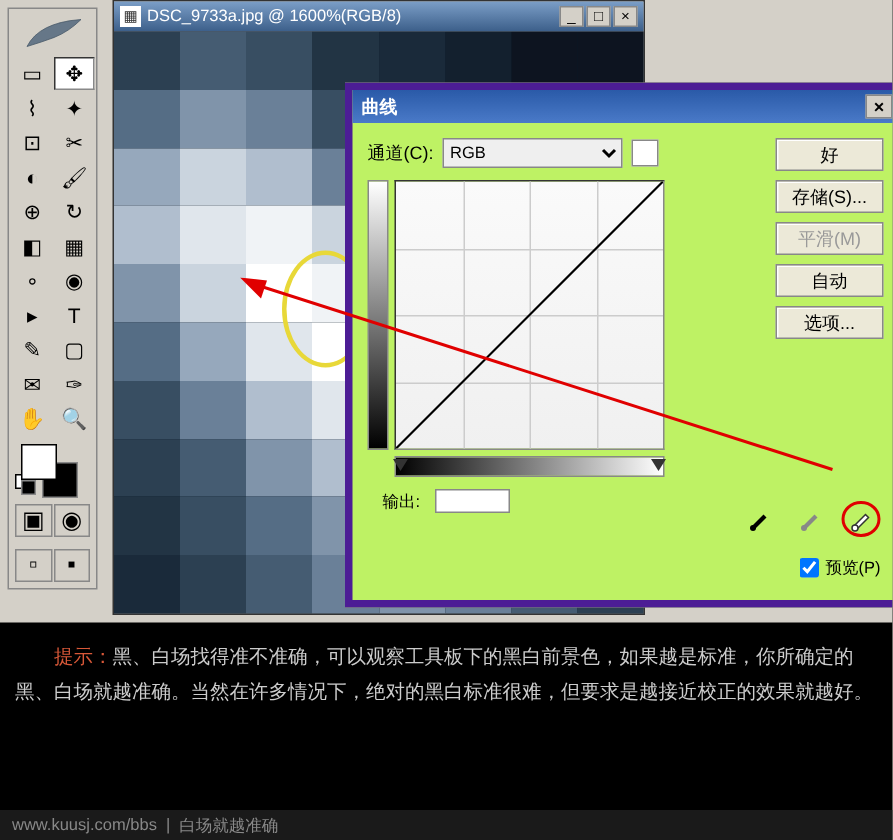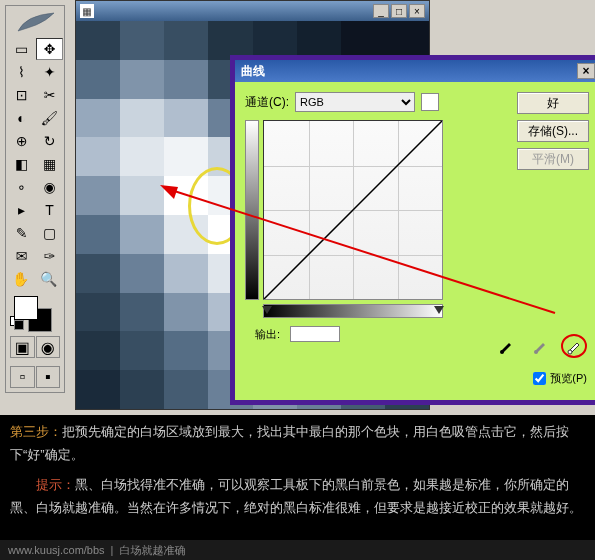--- a/index.html
+++ b/index.html
@@ -106,20 +106,21 @@
     </div>
     <div class="mode-btns">
       <div class="mode-btn">▫</div>
       <div class="mode-btn">▪</div>
     </div>
   </div>
 
   <div class="doc-window">
     <div class="doc-title">
       <div class="doc-title-icon">▦</div>
+      <span><span>DSC_9733a.jpg</span> @ <span>1600%</span>(<span>RGB/8</span>)</span>
       <div class="win-btns">
         <div class="win-btn">_</div>
         <div class="win-btn">□</div>
         <div class="win-btn">×</div>
       </div>
     </div>
     <div class="canvas">
       <div class="pixel-art" id="pixel-art">
           <div class="px" style="background: rgb(44, 64, 82);"></div>
           <div class="px" style="background: rgb(69, 92, 114);"></div>
@@ -262,27 +263,28 @@
           </div>
       </div>
       <div class="preview-chk">
         <input type="checkbox" checked="" style="">
         <span>预览(P)</span>
       </div>
       <div class="btns-col">
         <button class="dlg-btn">好</button>
         <button class="dlg-btn">存储(S)...</button>
         <button class="dlg-btn" disabled="">平滑(M)</button>
+        <button class="dlg-btn">自动</button>
+        <button class="dlg-btn">选项...</button>
       </div>
     </div>
   </div>
 </div>
 
 <div class="caption">
-  <p><span class="step-label">第三步：</span><span>把预先确定的白场区域放到最大，找出其中最白的那个色块，用白色吸管点击它，然后按下“好”确定。</span></p>
   <p style="margin-top:6px;text-indent:2em"><span class="tip-label">提示：</span><span>黑、白场找得准不准确，可以观察工具板下的黑白前景色，如果越是标准，你所确定的黑、白场就越准确。当然在许多情况下，绝对的黑白标准很难，但要求是越接近校正的效果就越好。</span></p>
 </div>
 
 <div class="footer">
   <span>www.kuusj.com/bbs</span>
   <span style="margin:0 6px">|</span>
   <span>白场就越准确</span>
 </div>
 
 </body></html>

